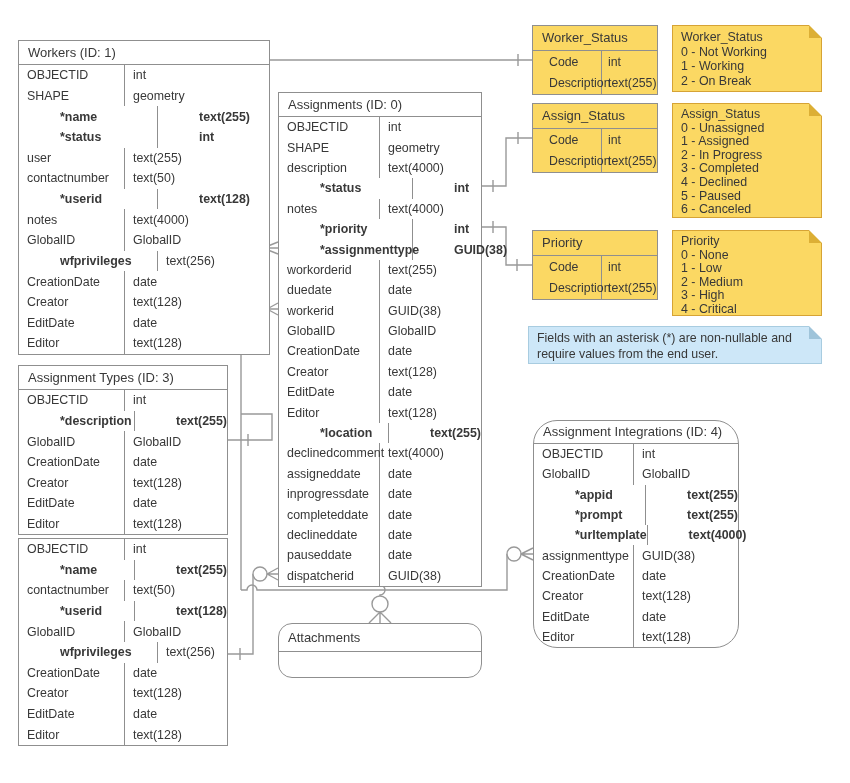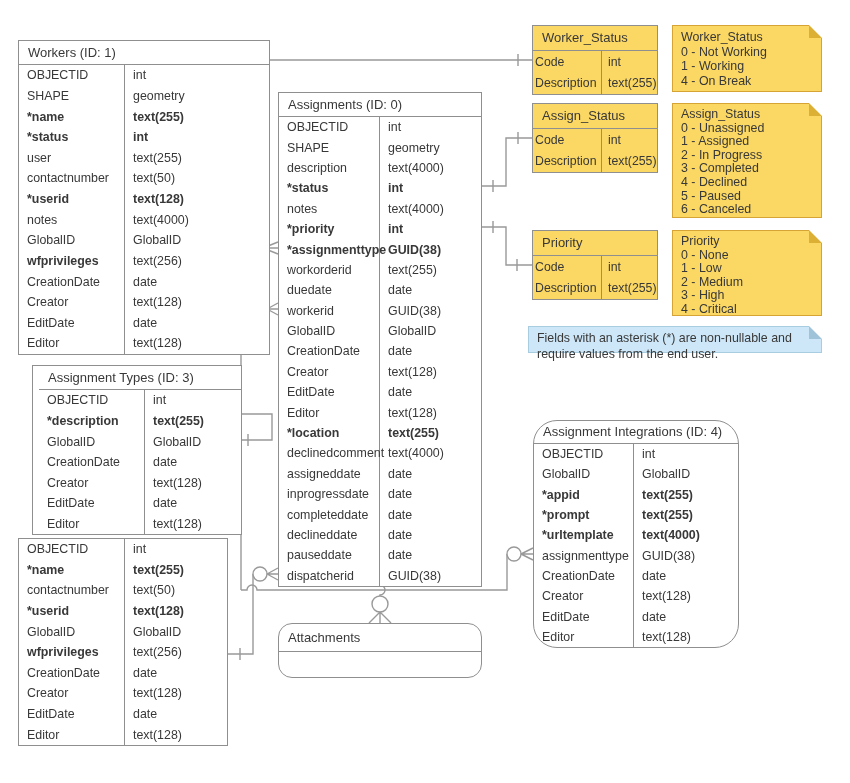--- a/index.html
+++ b/index.html
@@ -9,53 +9,53 @@
 
   
   .tbl{position:absolute;z-index:1;background:#ffffff;border:1px solid #8f8f8f;box-sizing:border-box;}
   .thead{height:23px;line-height:23px;padding-left:9px;font-size:13px;border-bottom:1px solid #8f8f8f;
          white-space:nowrap;overflow:hidden;}
   .tbody{display:flex;flex-direction:column;}
   .trow{display:flex;height:var(--rh);align-items:center;font-size:12.4px;}
   .fname{width:var(--nc);box-sizing:border-box;padding-left:8px;border-right:1px solid #8f8f8f;
          height:100%;display:flex;align-items:center;white-space:nowrap;}
   .ftype{padding-left:8px;white-space:nowrap;}
-  .b{font-weight:bold;}
+  .b{font-weight:bold;margin-left:33px;}
   .nodiv .fname{border-right:none;}
 
   #t-workers{left:18px;top:40px;width:252px;--rh:20.64px;--nc:106px;}
-  #t-assignment-types{left:32px;top:365px;width:210px;padding-left:6px;--rh:20.64px;--nc:106px;}
+  #t-assignment-types{left:18px;top:365px;width:210px;--rh:20.64px;--nc:106px;}
   #t-dispatchers{left:18px;top:538px;width:210px;--rh:20.6px;--nc:106px;}
   #t-assignments{left:278px;top:92px;width:204px;--rh:20.4px;--nc:101px;}
   #t-attachments{left:278px;top:623px;width:204px;border-radius:14px;--rh:25px;--nc:101px;}
   #t-attachments .thead{height:27px;line-height:27px;}
   #t-integrations{left:533px;top:420px;width:206px;border-radius:24px;--rh:20.3px;--nc:100px;}
   #t-integrations .thead{height:22px;line-height:22px;}
 
   .yellow{background:#FBD863;}
   .yellow .thead{height:24px;line-height:24px;}
   .yellow .trow{font-size:12.3px;}
-  .yellow .fname{padding-left:2px;}
+  .yellow .fname{padding-left:16px;}
   .yellow .ftype{padding-left:6px;}
   #t-worker-status{left:532px;top:25px;width:126px;--rh:21.5px;--nc:69px;}
   #t-assign-status{left:532px;top:103px;width:126px;--rh:21.5px;--nc:69px;}
   #t-priority{left:532px;top:230px;width:126px;--rh:21.5px;--nc:69px;}
 
   
   .note{position:absolute;z-index:1;background:#FBD863;border:1px solid #D6A335;box-sizing:border-box;
         padding:4px 8px;font-size:12.4px;line-height:13.6px;}
   .note::before{content:"";position:absolute;top:-1px;right:-1px;border-style:solid;
         border-width:0 13px 13px 0;border-color:#ffffff #ffffff #DCAF35 #DCAF35;}
   #n-worker-status{left:672px;top:25px;width:150px;height:67px;line-height:14.5px;}
   #n-assign-status{left:672px;top:103px;width:150px;height:115px;}
   #n-priority{left:672px;top:230px;width:150px;height:86px;}
   .note-line{white-space:nowrap;}
 
   .callout{position:absolute;z-index:1;background:#CDE7F8;border:1px solid #A8CCE0;box-sizing:border-box;
-        left:528px;top:326px;width:294px;height:27px;padding:3px 8px;font-size:12.4px;line-height:16px;}
+        left:528px;top:326px;width:294px;height:38px;padding:3px 8px;font-size:12.4px;line-height:16px;}
   .callout::before{content:"";position:absolute;top:-1px;right:-1px;border-style:solid;
         border-width:0 13px 13px 0;border-color:#ffffff #ffffff #9FC4DA #9FC4DA;}
 </style>
 </head>
 <body>
 
 <div id="canvas">
 
   <svg id="wires" width="850" height="783">
     <g stroke="#999999" stroke-width="1.4" fill="none">
@@ -446,21 +446,21 @@
           <span class="fname">Editor</span>
           <span class="ftype">text(128)</span>
         </div>
       </div>
   </div>
 
   <div class="note" id="n-worker-status">
       <div class="note-line">Worker_Status</div>
       <div class="note-line">0 - Not Working</div>
       <div class="note-line">1 - Working</div>
-      <div class="note-line">4 - On Break</div>
+      <div class="note-line">2 - On Break</div>
     </div>
   <div class="note" id="n-assign-status">
       <div class="note-line">Assign_Status</div>
       <div class="note-line">0 - Unassigned</div>
       <div class="note-line">1 - Assigned</div>
       <div class="note-line">2 - In Progress</div>
       <div class="note-line">3 - Completed</div>
       <div class="note-line">4 - Declined</div>
       <div class="note-line">5 - Paused</div>
       <div class="note-line">6 - Canceled</div>

